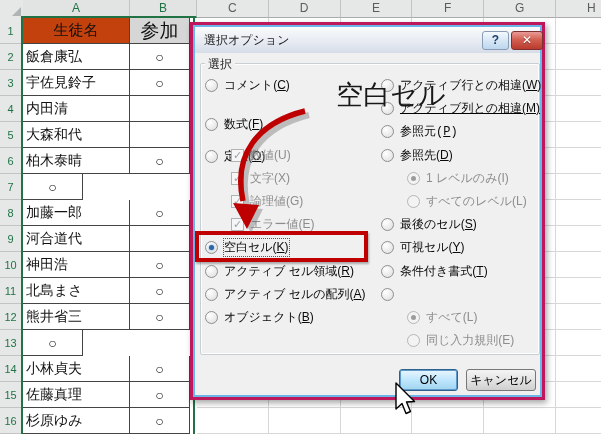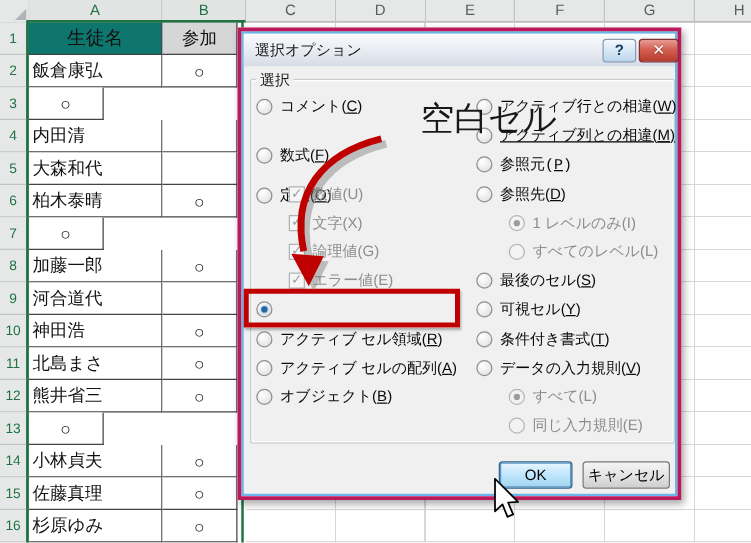--- a/index.html
+++ b/index.html
@@ -19,22 +19,22 @@
     background:#e6e8e8;color:#5c5c5c;font-size:12px;text-align:center;line-height:17px;}
   .col-h.selected{color:#217346;border-bottom:2px solid #217346;background:#e2e4e4;}
   .sheetrows{position:absolute;left:0;top:18px;z-index:2;}
   .srow{position:absolute;left:0;display:flex;height:26px;}
   .rowhead{width:23px;box-sizing:border-box;background:#e6e8e8;color:#217346;font-size:11px;
     text-align:center;line-height:26px;border-bottom:1px solid #c3c3c3;border-right:2px solid #217346;}
   .cell{box-sizing:border-box;border-right:1px solid #444;border-bottom:1px solid #444;
     font-size:14px;color:#111;display:flex;align-items:center;background:#fff;}
   .cellA{width:107px;padding-left:3px;}
   .cellB{width:60px;justify-content:center;}
-  .hdrA{background:#0f766e;justify-content:center;padding-left:0;font-size:15px;}
-  .hdrB{background:#d6d6d6;font-size:14px;}
+  .hdrA{background:#c2410c;justify-content:center;padding-left:0;font-size:15px;}
+  .hdrB{background:#d6d6d6;font-size:19px;}
   .sel-border{position:absolute;left:21px;top:16px;width:170px;height:420px;z-index:3;
     border:2px solid #217346;pointer-events:none;}
   
   .dialog{position:absolute;left:190px;top:22px;width:355px;height:378px;z-index:10;
     background:#f0f0f0;border:3px solid #be185d;box-sizing:border-box;
     box-shadow:inset 0 0 0 2px #6cb5e8, 2px 3px 6px rgba(0,0,0,.35);}
   .titlebar{position:absolute;left:2px;top:2px;right:2px;height:26px;
     background:linear-gradient(#fafbfc,#e7ebf2 55%,#d6dde8);}
   .title{position:absolute;left:9px;top:5px;font-size:12px;color:#1a1a1a;}
   .tb-btn{position:absolute;top:4px;height:19px;box-sizing:border-box;border-radius:3px;
@@ -94,20 +94,21 @@
       <div class="cell cellA hdrA">生徒名</div>
       <div class="cell cellB hdrB">参加</div>
     </div>
     <div class="srow" style="top: 26px;">
       <div class="rowhead">2</div>
       <div class="cell cellA">飯倉康弘</div>
       <div class="cell cellB">○</div>
     </div>
     <div class="srow" style="top: 52px;">
       <div class="rowhead">3</div>
+      <div class="cell cellA">宇佐見鈴子</div>
       <div class="cell cellB">○</div>
     </div>
     <div class="srow" style="top: 78px;">
       <div class="rowhead">4</div>
       <div class="cell cellA">内田清</div>
       <div class="cell cellB"></div>
     </div>
     <div class="srow" style="top: 104px;">
       <div class="rowhead">5</div>
       <div class="cell cellA">大森和代</div>
@@ -201,20 +202,21 @@
       <div class="opt-row" style="left: 38px; top: 165px;">
         <span class="checkbox checked disabled">✓</span>
         <span class="opt-label disabled">論理値(G)</span>
       </div>
       <div class="opt-row" style="left: 38px; top: 188.2px;">
         <span class="checkbox checked disabled">✓</span>
         <span class="opt-label disabled">エラー値(E)</span>
       </div>
       <div class="opt-row" style="left: 12px; top: 211.4px;">
         <span class="radio checked"></span>
+        <span class="opt-label focus">空白セル(<u>K</u>)</span>
       </div>
       <div class="opt-row" style="left: 12px; top: 234.6px;">
         <span class="radio"></span>
         <span class="opt-label">アクティブ セル領域(<u>R</u>)</span>
       </div>
       <div class="opt-row" style="left: 12px; top: 257.8px;">
         <span class="radio"></span>
         <span class="opt-label">アクティブ セルの配列(<u>A</u>)</span>
       </div>
       <div class="opt-row" style="left: 12px; top: 281px;">
@@ -252,21 +254,20 @@
       <div class="opt-row" style="left: 188px; top: 211.4px;">
         <span class="radio"></span>
         <span class="opt-label">可視セル(<u>Y</u>)</span>
       </div>
       <div class="opt-row" style="left: 188px; top: 234.6px;">
         <span class="radio"></span>
         <span class="opt-label">条件付き書式(<u>T</u>)</span>
       </div>
       <div class="opt-row" style="left: 188px; top: 257.8px;">
         <span class="radio"></span>
-        <span class="opt-label">データの入力規則(<u>V</u>)</span>
       </div>
       <div class="opt-row" style="left: 214px; top: 281px;">
         <span class="radio checked disabled"></span>
         <span class="opt-label disabled">すべて(L)</span>
       </div>
       <div class="opt-row" style="left: 214px; top: 304.2px;">
         <span class="radio disabled"></span>
         <span class="opt-label disabled">同じ入力規則(E)</span>
       </div>
     </div>

